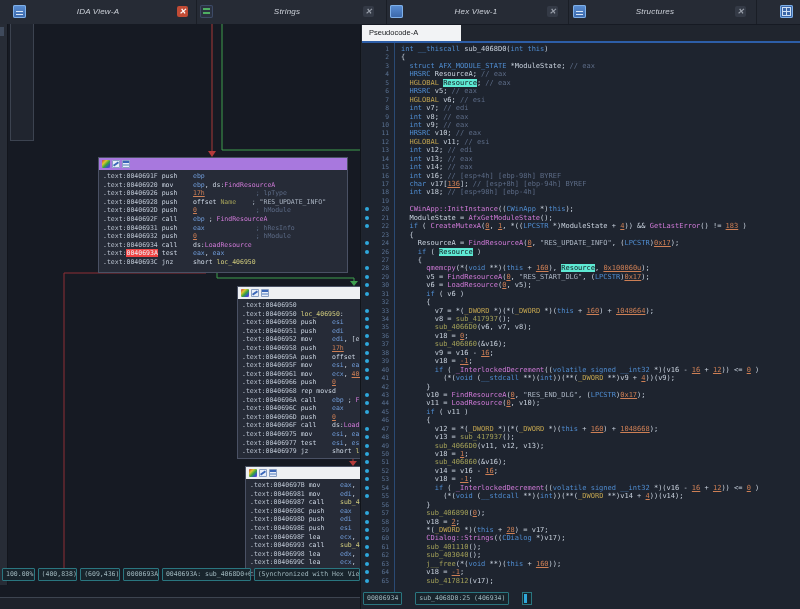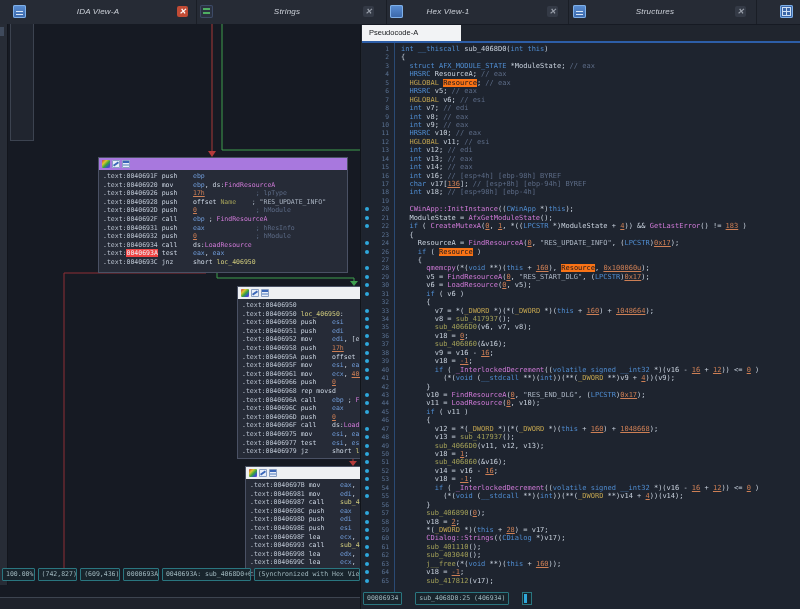--- a/index.html
+++ b/index.html
@@ -68,42 +68,42 @@
   .bp{width:9px;position:relative;flex:none;}
   .dot{position:absolute;left:3px;top:2px;width:4px;height:4px;border-radius:50%;background:#2fa8dc;}
   .ln{width:18px;flex:none;text-align:right;color:#5b7394;font-size:6.3px;}
   .code{white-space:pre;padding-left:12px;}
   .pstatus{left:2px;bottom:4px;position:absolute;display:flex;gap:13px;}
   .cursorbox{width:8px;height:11px;border:1px solid #2a7680;background:#18242c;position:relative;}
   .cursorbox:after{content:"";position:absolute;left:1px;top:1px;width:3px;height:9px;background:#2fa8dc;}
   
   .tk-k{color:#4f8cd0;} .tk-t{color:#bfa24f;} .tk-f{color:#d07ad8;} .tk-s{color:#a3a058;}
   .tk-n{color:#cd7f55;text-decoration:underline;} .tk-c{color:#5c6b86;} .tk-g{color:#aab4c2;} .tk-p{color:#c9d2de;}
-  .tk-h{background:#f97316;color:#15151f;} .tk-a{color:#bcc5d2;} .tk-m{color:#ccd6e3;}
+  .tk-h{background:#5eead4;color:#15151f;} .tk-a{color:#bcc5d2;} .tk-m{color:#ccd6e3;}
   .tk-r{color:#709cd9;} .tk-x{color:#d07ad8;} .tk-y{color:#cfca7c;}
   .tk-ha{background:#ef4444;color:#eef2f7;}
 </style>
 </head>
 <body>
 
 <div class="screen">
 
   <div class="tabbar">
     <span class="wicon ic-blue ic-lines" style="left:13px"></span>
     <span class="tlabel" style="left:38px;width:120px">IDA View-A</span>
     <span class="xbtn x-red" style="left:177px">✕</span>
     <span class="tsep" style="left:196px"></span>
 
     <span class="wicon ic-dark" style="left:200px"></span>
     <span class="tlabel" style="left:227px;width:120px">Strings</span>
     <span class="xbtn x-gray" style="left:363px">✕</span>
     <span class="tsep" style="left:386px"></span>
 
     <span class="wicon ic-blue" style="left:390px"></span>
-    <span class="tlabel" style="left:388px;width:120px">Hex View-1</span>
+    <span class="tlabel" style="left:416px;width:120px">Hex View-1</span>
     <span class="xbtn x-gray" style="left:547px">✕</span>
     <span class="tsep" style="left:568px"></span>
 
     <span class="wicon ic-blue ic-lines" style="left:573px"></span>
     <span class="tlabel" style="left:595px;width:120px">Structures</span>
     <span class="xbtn x-gray" style="left:735px">✕</span>
     <span class="tsep" style="left:756px"></span>
 
     <span class="wicon ic-grid" style="left:780px"></span>
   </div>
@@ -189,21 +189,21 @@
           <div class="arow"><span class="tk-a">.text:0040698F </span><span class="tk-m">lea     </span><span class="tk-r">ecx</span><span class="tk-p">, </span></div>
           <div class="arow"><span class="tk-a">.text:00406993 </span><span class="tk-m">call    </span><span class="tk-y">sub_4</span></div>
           <div class="arow"><span class="tk-a">.text:00406998 </span><span class="tk-m">lea     </span><span class="tk-r">edx</span><span class="tk-p">, </span></div>
           <div class="arow"><span class="tk-a">.text:0040699C </span><span class="tk-m">lea     </span><span class="tk-r">ecx</span><span class="tk-p">, </span></div>
           <div class="arow"><span class="tk-a">.text:004069A2 </span><span class="tk-m">push    </span><span class="tk-r">edx</span></div>
         </div>
     </div>
 
     <div class="statusrow" style="left:2px;top:544px;width:358px;overflow:hidden;flex-wrap:nowrap">
       <span class="sbox">100.00%</span>
-      <span class="sbox">(742,827)</span>
+      <span class="sbox">(400,838)</span>
       <span class="sbox">(609,436)</span>
       <span class="sbox">0000693A</span>
       <span class="sbox">0040693A: sub_4068D0+6A</span>
       <span class="sbox">(Synchronized with Hex View-</span>
     </div>
     <div class="gdivider"></div>
     <div class="gbottom"></div>
   </div>
 
   <div class="pseudo">

